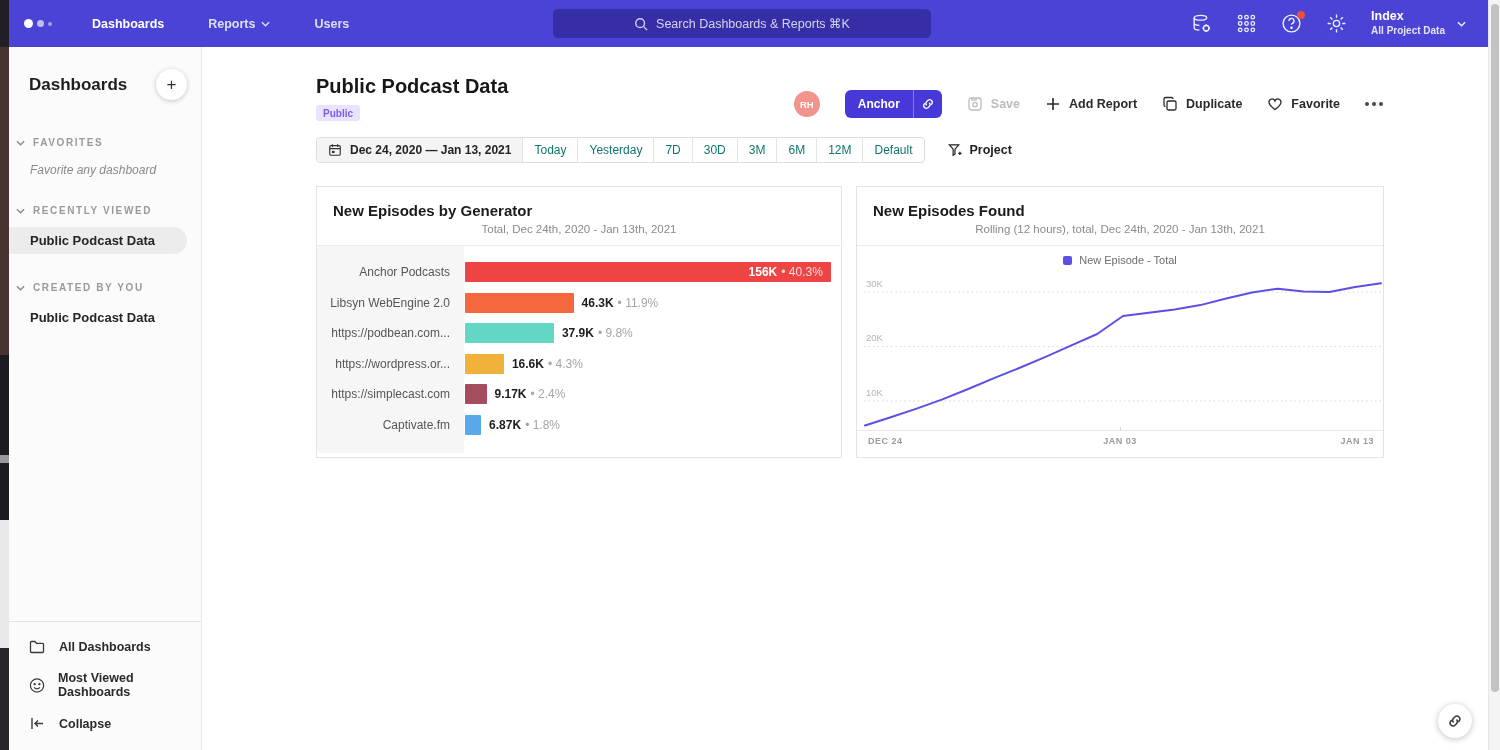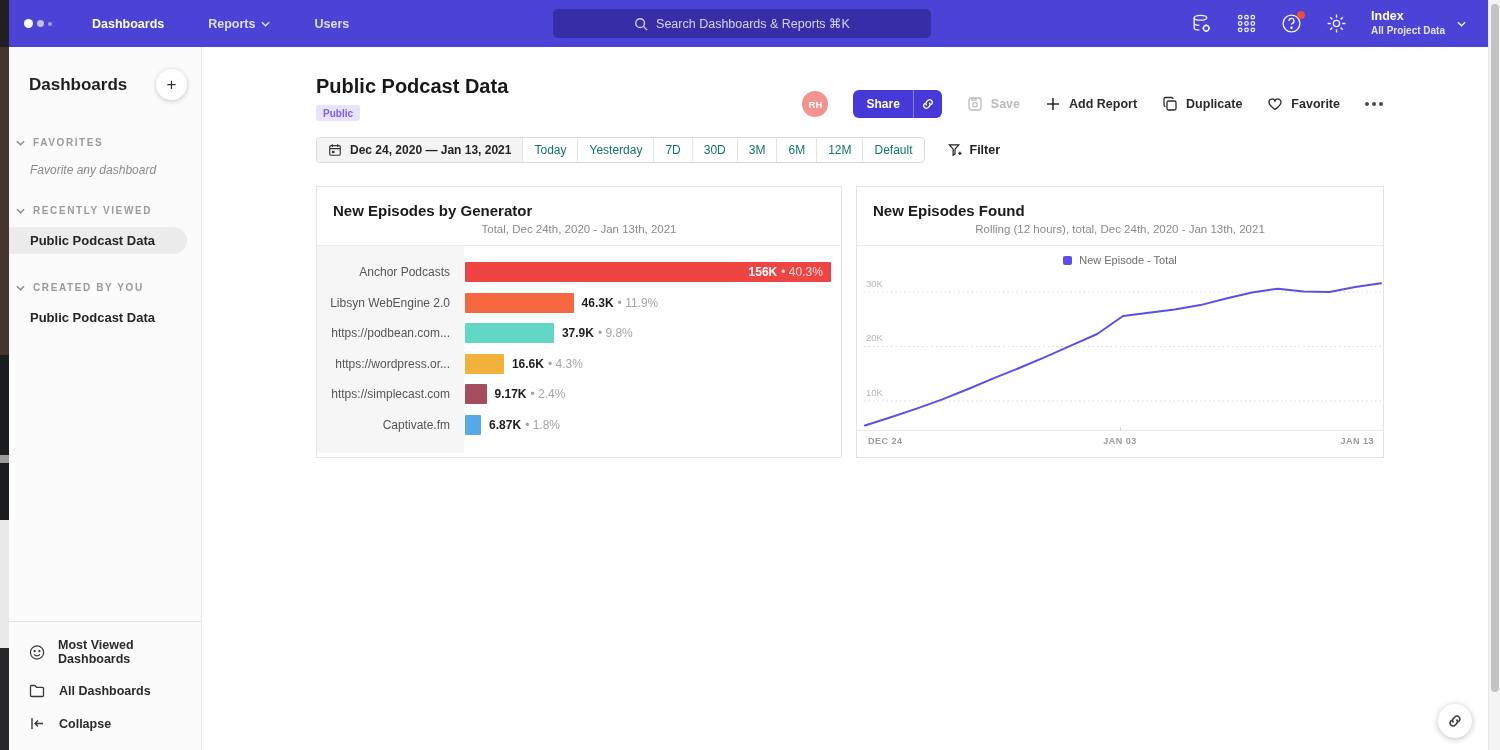--- a/index.html
+++ b/index.html
@@ -236,54 +236,54 @@
       <span class="sb-sec-label">CREATED BY YOU</span>
     </div>
     <div class="sb-item">
         <span>Public Podcast Data</span>
       </div>
   </div>
 
   <div class="sb-footer">
     <div class="sbf-item">
       <span class="sbf-icon"><svg viewBox="0 0 17 17" fill="none" stroke="currentColor" stroke-width="1.3">
+            <path d="M1.5 13.5v-9a1 1 0 0 1 1-1h3.4l1.6 1.8h6a1 1 0 0 1 1 1v7.2a1 1 0 0 1-1 1h-11a1 1 0 0 1-1-1z"></path>
+          </svg></span>
+      <span>All Dashboards</span>
+    </div>
+    <div class="sbf-item">
+      <span class="sbf-icon"><svg viewBox="0 0 17 17" fill="none" stroke="currentColor" stroke-width="1.3">
             <circle cx="8.5" cy="8.5" r="7"></circle>
             <circle cx="6" cy="7" r="0.6" fill="currentColor"></circle>
             <circle cx="11" cy="7" r="0.6" fill="currentColor"></circle>
             <path d="M5.5 10.5a3.6 3.6 0 0 0 6 0"></path>
           </svg></span>
       <span>Most Viewed Dashboards</span>
     </div>
     <div class="sbf-item">
-      <span class="sbf-icon"><svg viewBox="0 0 17 17" fill="none" stroke="currentColor" stroke-width="1.3">
-            <path d="M1.5 13.5v-9a1 1 0 0 1 1-1h3.4l1.6 1.8h6a1 1 0 0 1 1 1v7.2a1 1 0 0 1-1 1h-11a1 1 0 0 1-1-1z"></path>
-          </svg></span>
-      <span>All Dashboards</span>
-    </div>
-    <div class="sbf-item">
       <span class="sbf-icon"><svg viewBox="0 0 17 17" fill="none" stroke="currentColor" stroke-width="1.4">
             <path d="M3 3v11"></path>
             <path d="M14 8.5H6M9 5.5l-3 3 3 3"></path>
           </svg></span>
       <span>Collapse</span>
     </div>
   </div>
 </div>
 
 <div class="main">
   <div class="page-title">Public Podcast Data</div>
   <div class="pub-badge">Public</div>
 
   <div class="actions">
     <div class="avatar">
         <span>RH</span>
       </div>
     <div class="share-btn">
       <div class="share-main">
-          <span>Share</span>
+          <span>Anchor</span>
         </div>
       <div class="share-link">
         <svg viewBox="0 0 16 16" fill="none" stroke="currentColor" stroke-width="1.5">
             <path d="M6.5 9.5a3 3 0 0 1 0-4.2l1.6-1.6a3 3 0 0 1 4.2 4.2l-1 1"></path>
             <path d="M9.5 6.5a3 3 0 0 1 0 4.2l-1.6 1.6a3 3 0 0 1-4.2-4.2l1-1"></path>
           </svg>
       </div>
     </div>
     <div class="act-btn disabled">
       <svg viewBox="0 0 16 16" fill="none" stroke="currentColor" stroke-width="1.3">
@@ -352,21 +352,21 @@
         </div>
       <div class="seg">
           <span>Default</span>
         </div>
     </div>
     <div class="filter-btn">
       <svg viewBox="0 0 15 16" fill="none" stroke="currentColor" stroke-width="1.3">
           <path d="M1.5 2h10l-4 4.6v5.2l-2 1.4V6.6L1.5 2z"></path>
           <path d="M11 11h3.5M12.75 9.25v3.5"></path>
         </svg>
-      <span>Filter</span>
+      <span>Project</span>
     </div>
   </div>
 
   <div class="cards">
 
     <div class="card">
       <div class="card-head">
         <div class="card-title">New Episodes by Generator</div>
         <div class="card-sub">Total, Dec 24th, 2020 - Jan 13th, 2021</div>
       </div>

